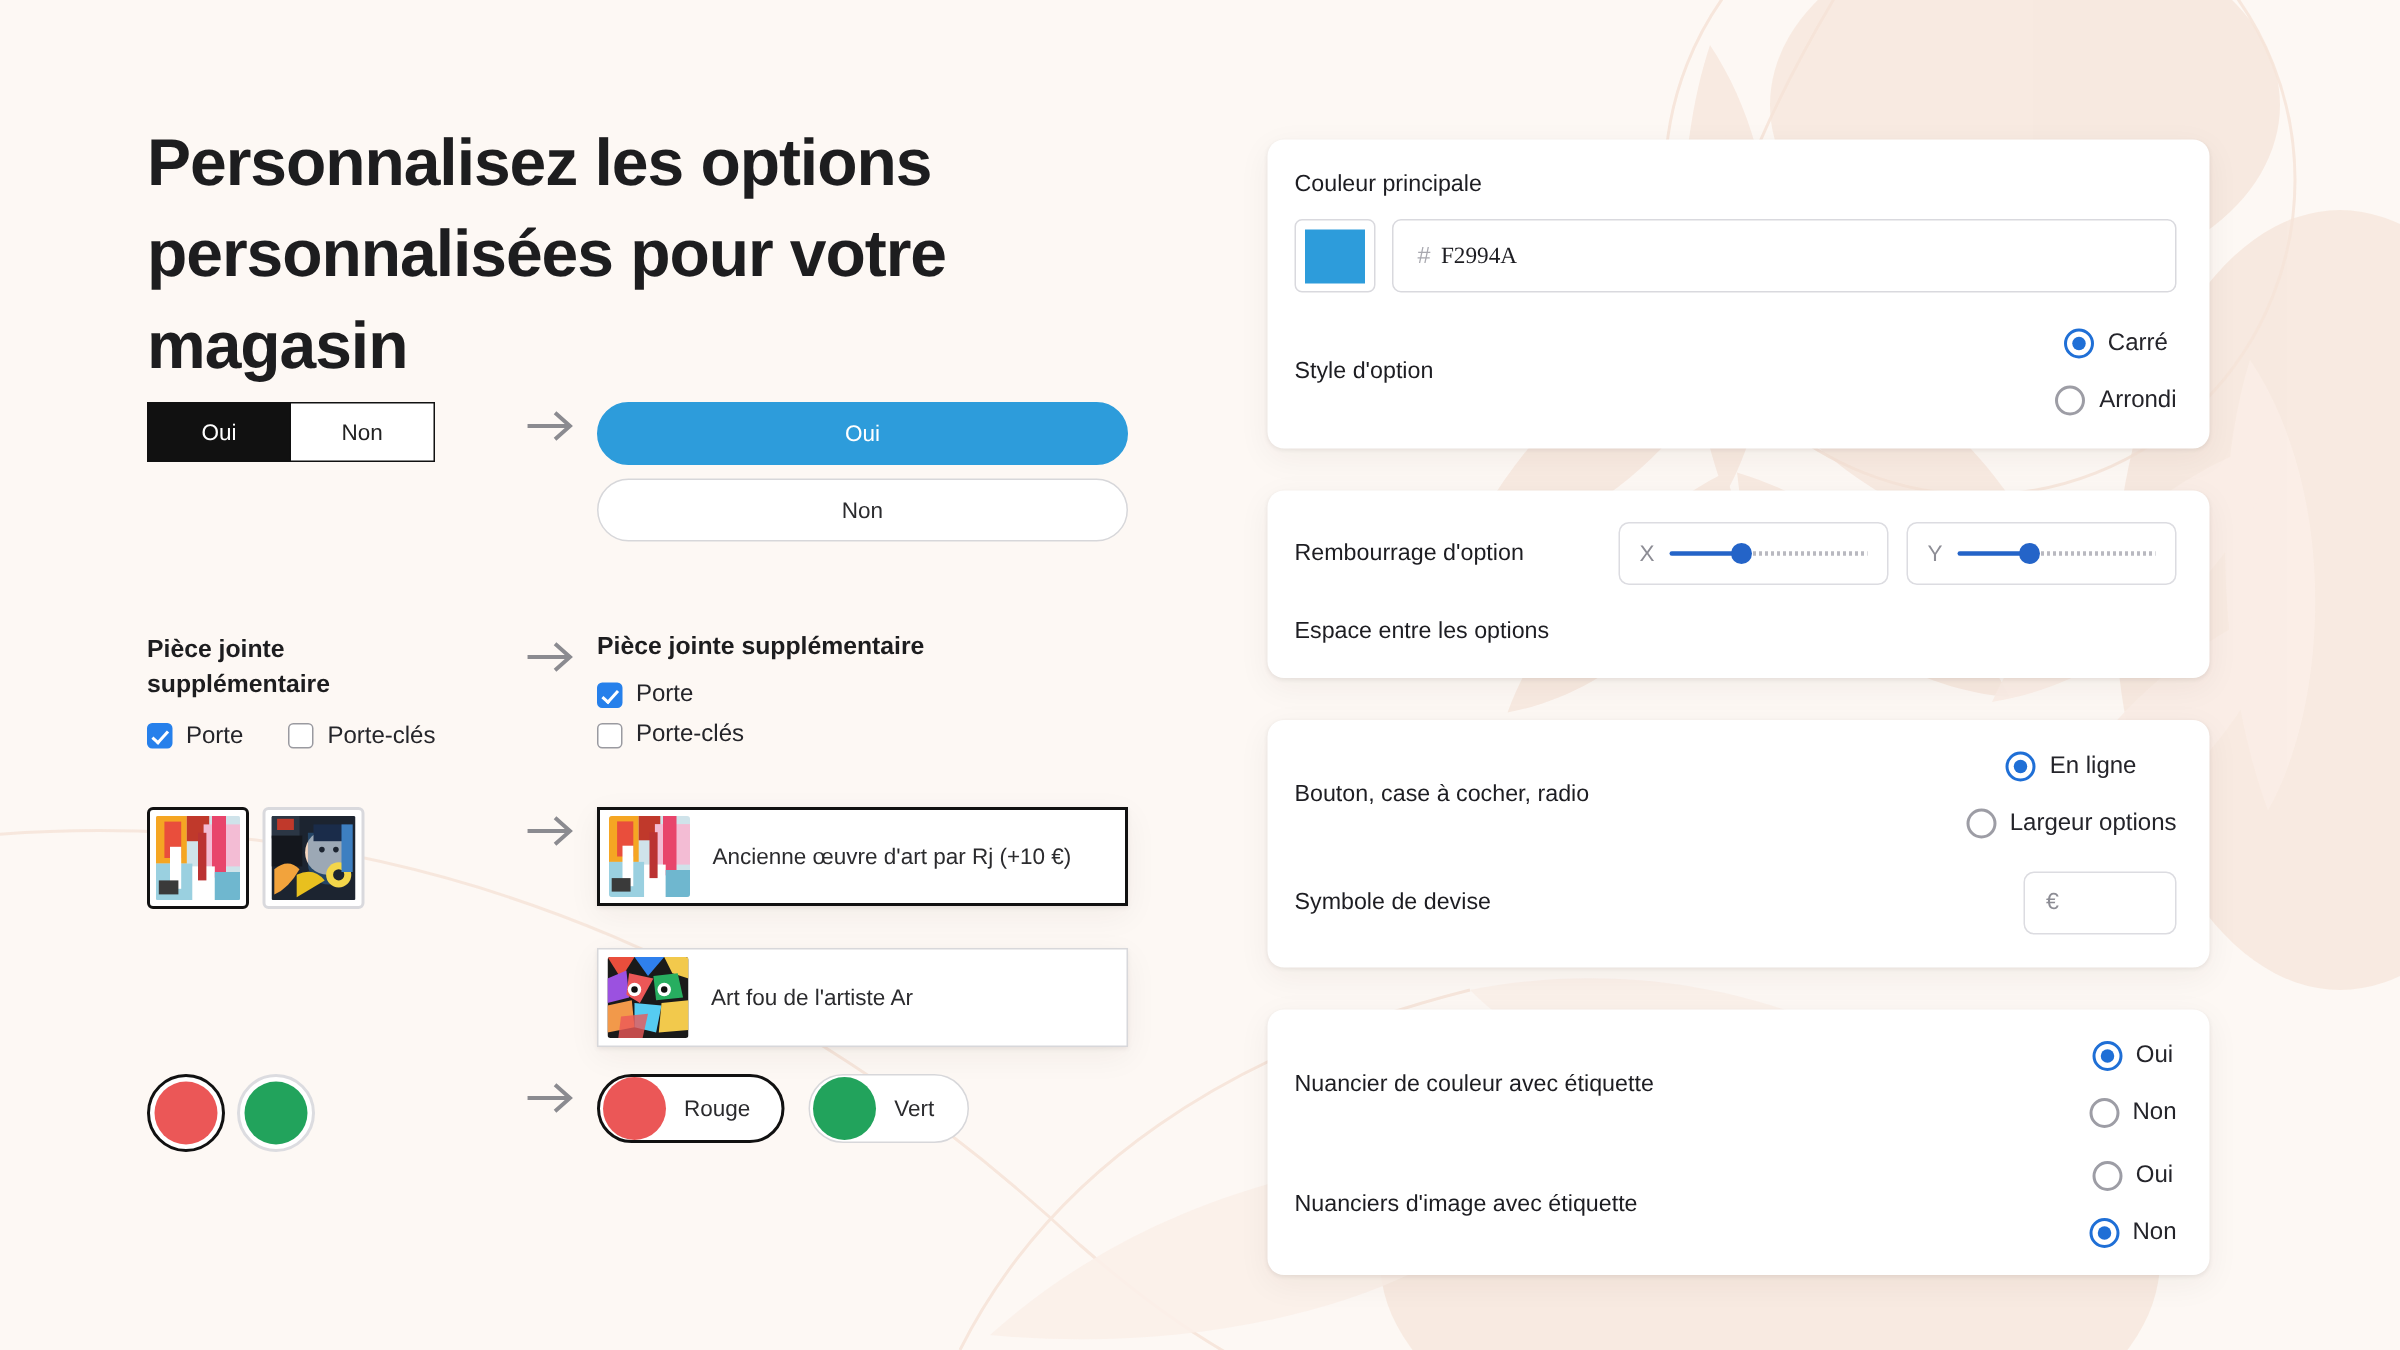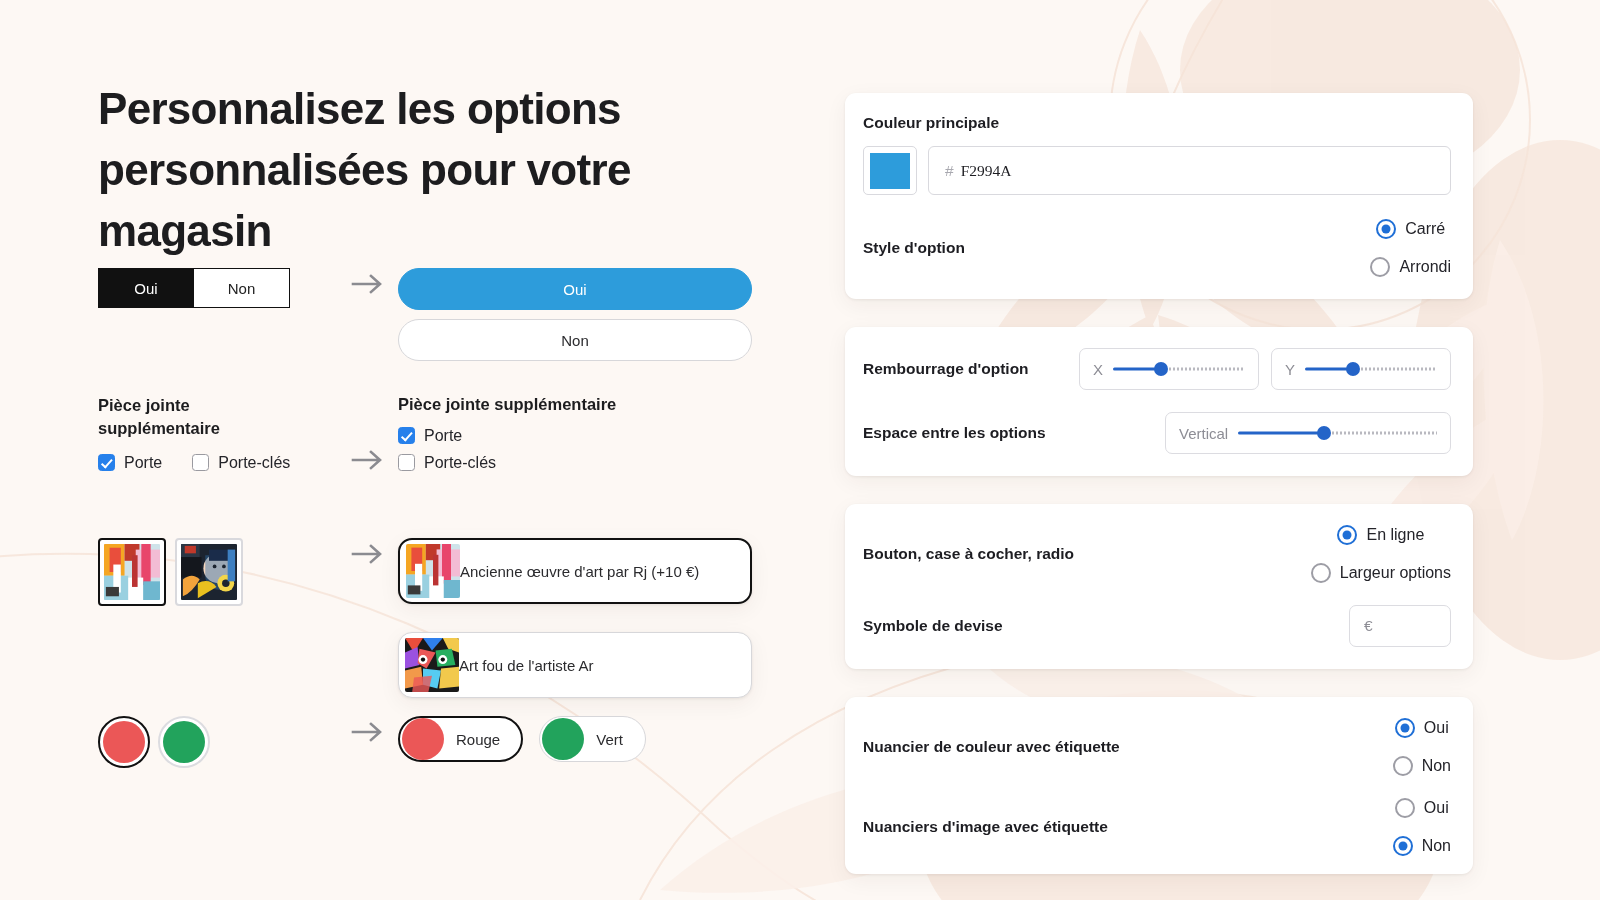--- a/index.html
+++ b/index.html
@@ -72,21 +72,21 @@
     font-size: 15px;
     border: 1px solid #d7d7da;
     background: #fff; color: #2b2b2e;
   }
   .btn-new.primary {
     background: #2d9cdb; border-color: #2d9cdb; color: #fff;
   }
   .btn-new + .btn-new { margin-top: 9px; }
 
   
-  #row-attach { top: 316px; align-items: flex-end; }
+  #row-attach { top: 344px; }
   .lbl-old {
     font-size: 16.5px; font-weight: 700; color: #1d1d1f;
     line-height: 1.38; margin-bottom: 14px;
     width: 150px;
   }
   .lbl-new {
     font-size: 16.5px; font-weight: 700; color: #1d1d1f;
     margin-bottom: 13px;
   }
   .cb-row { display: flex; gap: 30px; }
@@ -122,25 +122,25 @@
     border-radius: 4px;
     padding: 4px;
     background: #fff;
   }
   .imgsw-old .sw.sel { border-color: #111; }
   .imgsw-old .sw .thumb { width: 100%; height: 100%; border-radius: 1px; }
 
   .imgsw-new .card {
     width: 354px; height: 66px;
     border: 1px solid #d7d7da;
-    border-radius: 14px;
+    border-radius: 0;
     background: #fff;
     display: flex; align-items: center;
     padding: 6px 10px 6px 6px;
-    gap: 0;
+    gap: 15px;
     overflow: hidden;
   }
   .imgsw-new .card.sel { border: 2px solid #111; }
   .imgsw-new .card + .card { margin-top: 8px; }
   .imgsw-new .thumb { width: 54px; height: 54px; flex: none; border-radius: 2px; }
   .imgsw-new .cap { font-size: 15px; color: #2b2b2e; }
 
   
   #row-colors { top: 638px; }
   .colsw-old { display: flex; gap: 8px; }
@@ -175,21 +175,21 @@
   }
   .card {
     background: #fff;
     border-radius: 11px;
     box-shadow: 0 1px 3px rgba(30,20,10,.07), 0 6px 22px rgba(60,40,25,.055);
     padding: 21px 22px 22px 18px;
     margin-bottom: 28px;
   }
   .card.pad-b { padding-bottom: 18px; }
   .field-label {
-    font-size: 15.5px; font-weight: 700; color: #1d1d22;
+    font-size: 15.5px; font-weight: 400; color: #1d1d22;
   }
   .color-row {
     display: flex; align-items: center; gap: 11px; margin-top: 14px;
   }
   .color-chip {
     width: 54px; height: 49px; flex: none;
     border: 1px solid #d9d9de; border-radius: 5px;
     background: #fff;
     display: flex; align-items: center; justify-content: center;
   }
@@ -532,28 +532,20 @@
             <span class="slider-track">
               <i class="slider-fill" style="width:36%"></i>
               <i class="slider-rest" style="width:64%"></i>
               <i class="slider-thumb" style="left:36%"></i>
             </span>
           </div>
         </div>
       </div>
       <div class="opt-row">
         <div class="field-label">Espace entre les options</div>
-        <div class="slider-box" style="width:286px">
-          <span class="sl-cap">Vertical</span>
-          <span class="slider-track">
-            <i class="slider-fill" style="width:43%"></i>
-            <i class="slider-rest" style="width:57%"></i>
-            <i class="slider-thumb" style="left:43%"></i>
-          </span>
-        </div>
       </div>
     </div>
 
     <div class="card">
       <div class="opt-row">
         <div class="field-label">Bouton, case à cocher, radio</div>
         <div class="radio-group">
           <div class="radio-item">
             <span class="radio on"></span>
             <span class="radio-label">En ligne</span>

